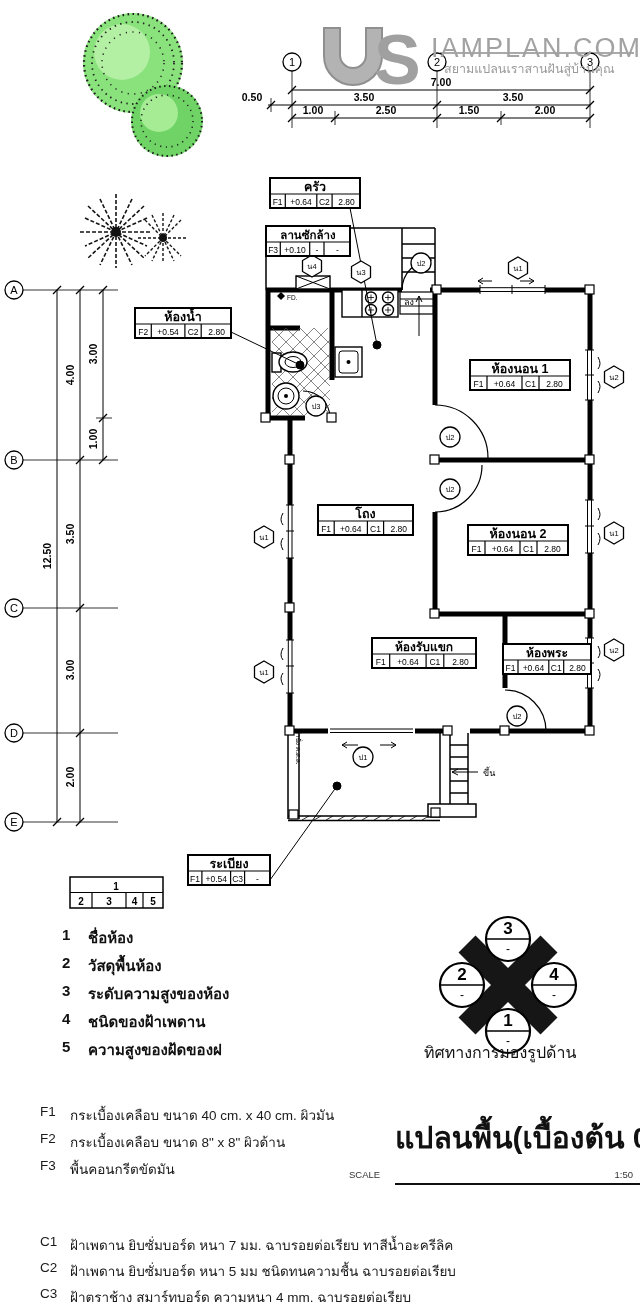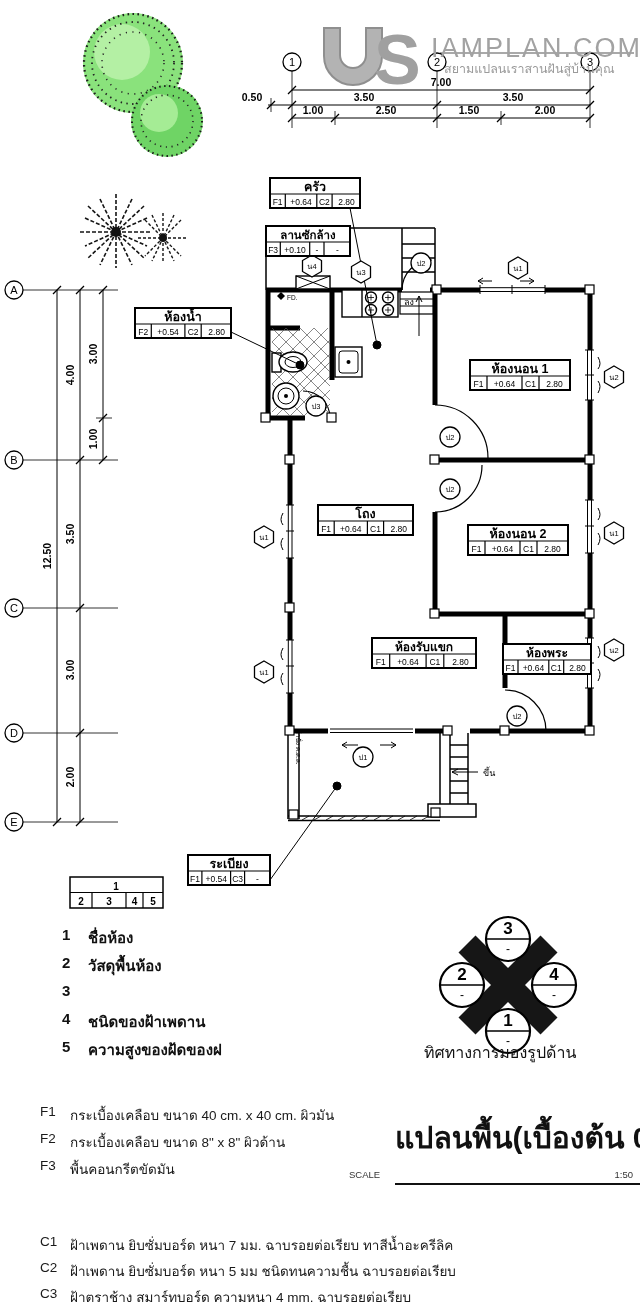--- a/index.html
+++ b/index.html
@@ -428,20 +428,21 @@
 <div class="legend-row" style="top:926px;">
   <span class="num">1</span>
   <span>ชื่อห้อง</span>
 </div>
 <div class="legend-row" style="top:954px;">
   <span class="num">2</span>
   <span>วัสดุพื้นห้อง</span>
 </div>
 <div class="legend-row" style="top:982px;">
   <span class="num">3</span>
+  <span>ระดับความสูงของห้อง</span>
 </div>
 <div class="legend-row" style="top:1010px;">
   <span class="num">4</span>
   <span>ชนิดของฝ้าเพดาน</span>
 </div>
 <div class="legend-row" style="top:1038px;">
   <span class="num">5</span>
   <span>ความสูงของฝ้ดของฝ</span>
 </div>
 

